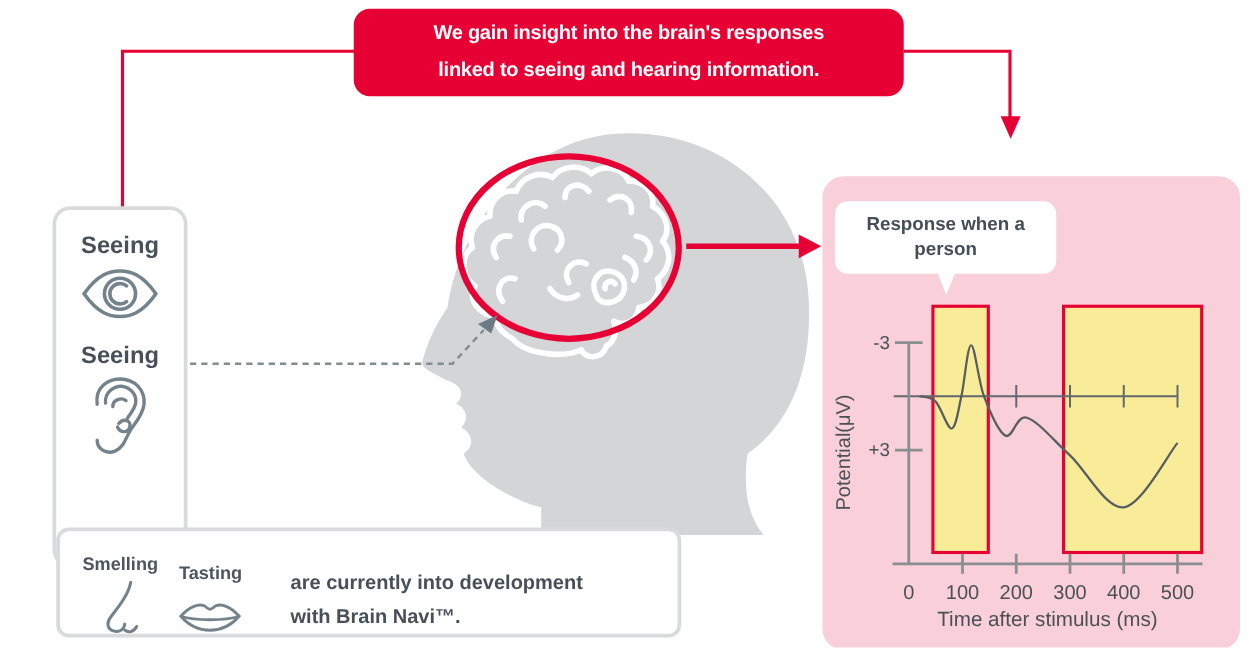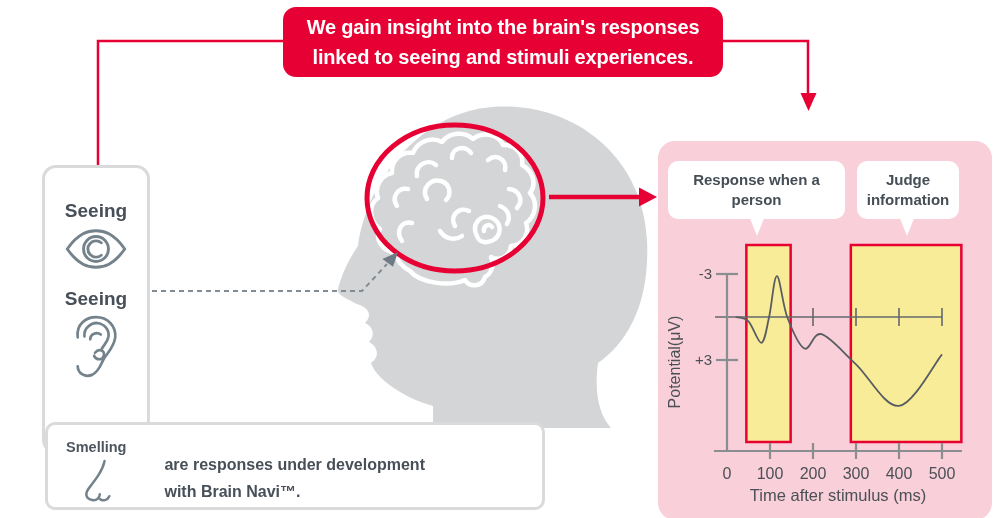--- a/index.html
+++ b/index.html
@@ -8,52 +8,52 @@
     --axis-gray:#8b8e91; --box-border:#d8dadb;
   }
   *{margin:0;padding:0;box-sizing:border-box;}
   body{font-family:"Liberation Sans","DejaVu Sans",sans-serif;background:#fff;}
   #stage{position:relative;width:1000px;height:518px;background:#fff;overflow:hidden;}
   svg{display:block;}
   .abs{position:absolute;}
 
   
   #banner{left:283px;top:7px;width:440px;height:70px;background:var(--accent-red);
-    border-radius:13px;color:#fff;font-weight:bold;font-size:20px;line-height:30px;
+    border-radius:13px;color:#fff;font-weight:bold;font-size:16px;line-height:30px;
     display:flex;flex-direction:column;justify-content:center;align-items:center;
     text-align:center;white-space:nowrap;z-index:4;letter-spacing:-0.2px;}
 
   
   #overlay{left:0;top:0;z-index:2;pointer-events:none;}
   #head-art{left:320px;top:95px;z-index:1;}
 
   
   #senses-box{left:42px;top:165px;width:108px;height:289px;background:#fff;
     border:3px solid var(--box-border);border-radius:14px;z-index:3;
-    display:flex;flex-direction:column;align-items:center;padding-top:32px;}
+    display:flex;flex-direction:column;align-items:center;padding-top:18px;}
   .sense-label{font-size:19px;font-weight:600;color:var(--text-dark);}
   #senses-box .gap{height:16px;}
 
   
   #result-panel{left:658px;top:114px;width:334px;height:379px;background:var(--panel-pink);
     border-radius:17px;z-index:3;margin-top:27px;}
   .bubble{position:absolute;background:#fff;border-radius:10px;color:#454e56;
     font-size:15px;line-height:20px;font-weight:600;text-align:center;
     display:flex;flex-direction:column;justify-content:center;z-index:2;}
   .bubble-tail{position:absolute;width:0;height:0;border-left:8px solid transparent;
     border-right:8px solid transparent;border-top:20px solid #fff;top:100%;margin-top:-3px;}
   #bubble-stimuli{left:10px;top:20px;width:177px;height:58px;}
   #bubble-judge{left:199px;top:20px;width:102px;height:58px;}
   #erp-svg{position:absolute;left:0;top:0;z-index:1;}
   #erp-svg text{font-family:"Liberation Sans","DejaVu Sans",sans-serif;}
 
   
   #dev-box{left:45px;top:422px;width:500px;height:88px;background:#fff;
     border:3px solid var(--box-border);border-radius:10px;z-index:3;
-    display:flex;align-items:center;padding:8px 14px 0 18px;}
+    display:flex;align-items:flex-end;padding:8px 14px 0 18px;}
   .dev-sense{display:flex;flex-direction:column;align-items:center;margin-right:16px;}
   .dev-label{font-size:14.5px;font-weight:600;color:#4d565e;margin-bottom:3px;}
   #dev-note{margin-left:22px;margin-top:16px;font-size:16px;font-weight:bold;
     color:var(--text-dark);line-height:27px;}
   .icon{stroke:var(--icon-stroke);fill:none;stroke-linecap:round;stroke-linejoin:round;}
 </style>
 </head>
 <body style="--accent-red: #e60033; --panel-pink: #f9cfd9; --highlight-yellow: #f9ec98; --head-gray: #d3d5d6; --icon-stroke: #74828c; --text-dark: #474f58; --axis-gray: #8b8e91;">
 
 <div id="stage">
@@ -91,21 +91,21 @@
     <polyline points="723,41 808,41 808,95" fill="none" stroke="var(--accent-red)" stroke-width="2.5"></polyline>
     <polygon points="800.5,93 816.5,93 808.5,111" fill="var(--accent-red)"></polygon>
     <line x1="549" y1="197" x2="641" y2="197" stroke="var(--accent-red)" stroke-width="4.5"></line>
     <polygon points="639,187.5 639,206.5 657,197" fill="var(--accent-red)"></polygon>
     <polyline points="152,291 362,291 387,264" fill="none" stroke="#828c95" stroke-width="2" stroke-dasharray="5,4"></polyline>
     <polygon points="398,252 393,266.7 382.4,259.1" fill="#6e7a84"></polygon>
   </svg>
 
   <div id="banner" class="abs">
     <span>We gain insight into the brain's responses</span>
-    <span>linked to seeing and stimuli experiences.</span>
+    <span>linked to seeing and hearing information.</span>
   </div>
 
   <div id="senses-box" class="abs">
     <span class="sense-label">Seeing</span>
     <svg class="icon" width="62" height="46" viewBox="0 0 64 48" stroke-width="3" style="margin-top:4px;">
       <path d="M2 24 C14 7 24 5 32 5 C40 5 50 7 62 24 C50 41 40 43 32 43 C24 43 14 41 2 24 Z"></path>
       <circle cx="32" cy="24" r="13"></circle>
       <path d="M37.5 17.5 A8.5 8.5 0 1 0 37.5 30.5"></path>
     </svg>
     <div class="gap"></div>
@@ -115,25 +115,20 @@
       <path d="M14 23 C13 14 21 9 27 9 C35 10 40 16 39 23 C38 29 34 32 32 36"></path>
       <path d="M20 26 C20 20 27 18 31 21"></path>
       <path d="M25 40 C29 35 36 38 34 43 C33 48 26 48 24 43"></path>
     </svg>
   </div>
 
   <div id="result-panel" class="abs">
     <div id="bubble-stimuli" class="bubble">
       <span>Response when a person</span>
       <span class="bubble-tail" style="left:81px;"></span>
-    </div>
-    <div id="bubble-judge" class="bubble">
-      <span>Judge</span>
-      <span>information</span>
-      <span class="bubble-tail" style="left:42px;"></span>
     </div>
     <svg id="erp-svg" width="334" height="379" viewBox="0 0 334 379">
         <rect x="88.35" y="104" width="44.28999999999999" height="197" fill="var(--highlight-yellow)" stroke="var(--accent-red)" stroke-width="2.5"></rect>
         <rect x="192.84" y="104" width="110.51000000000002" height="197" fill="var(--highlight-yellow)" stroke="var(--accent-red)" stroke-width="2.5"></rect>
         <line x1="57" y1="176" x2="284" y2="176" stroke="#63686d" stroke-width="1.6"></line>
         <line x1="155" y1="167" x2="155" y2="185" stroke="#63686d" stroke-width="1.6"></line>
         <line x1="198" y1="167" x2="198" y2="185" stroke="#63686d" stroke-width="1.6"></line>
         <line x1="241" y1="167" x2="241" y2="185" stroke="#63686d" stroke-width="1.6"></line>
         <line x1="284" y1="167" x2="284" y2="185" stroke="#63686d" stroke-width="1.6"></line>
         <line x1="69" y1="134" x2="69" y2="310" stroke="var(--axis-gray)" stroke-width="2.2"></line>
@@ -160,19 +155,27 @@
   </div>
 
   <div id="dev-box" class="abs">
     <div class="dev-sense">
       <span class="dev-label">Smelling</span>
       <svg class="icon" width="40" height="44" viewBox="0 0 42 46" stroke-width="2.6">
         <path d="M30 3 C28 13 21 22 14 31 C9 37 10 43 17 44 C22 45 25 41 25 38"></path>
         <path d="M25 43 C28 45.5 33 44.5 35 40"></path>
       </svg>
     </div>
+    <div class="dev-sense">
+      <span class="dev-label">Tasting</span>
+      <svg class="icon" width="52" height="28" viewBox="0 0 54 30" stroke-width="2.4" style="margin-top:9px;">
+        <path d="M2 15 C9 7 17 4 22 6 C24 7 25 9 27 9 C29 9 30 7 32 6 C37 4 45 7 52 15
+                 C45 23 36 27 27 27 C18 27 9 23 2 15 Z"></path>
+        <path d="M2 15 C14 19 40 19 52 15"></path>
+      </svg>
+    </div>
     <div id="dev-note">
-      <div>are responses under development</div>
+      <div>are currently into development</div>
       <div>with Brain Navi™.</div>
     </div>
   </div>
 
 </div>
 
 </body></html>

